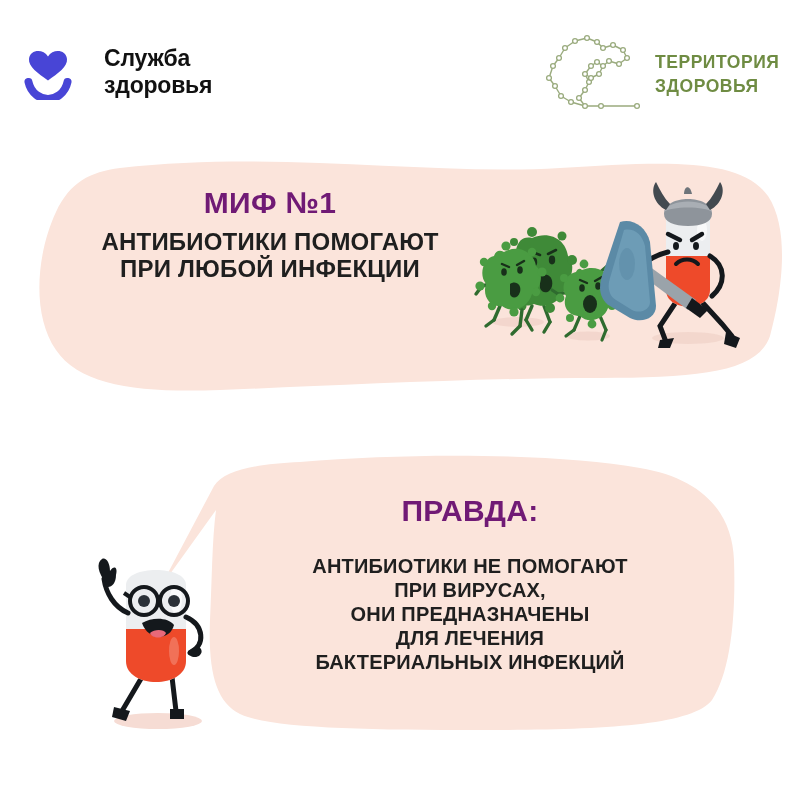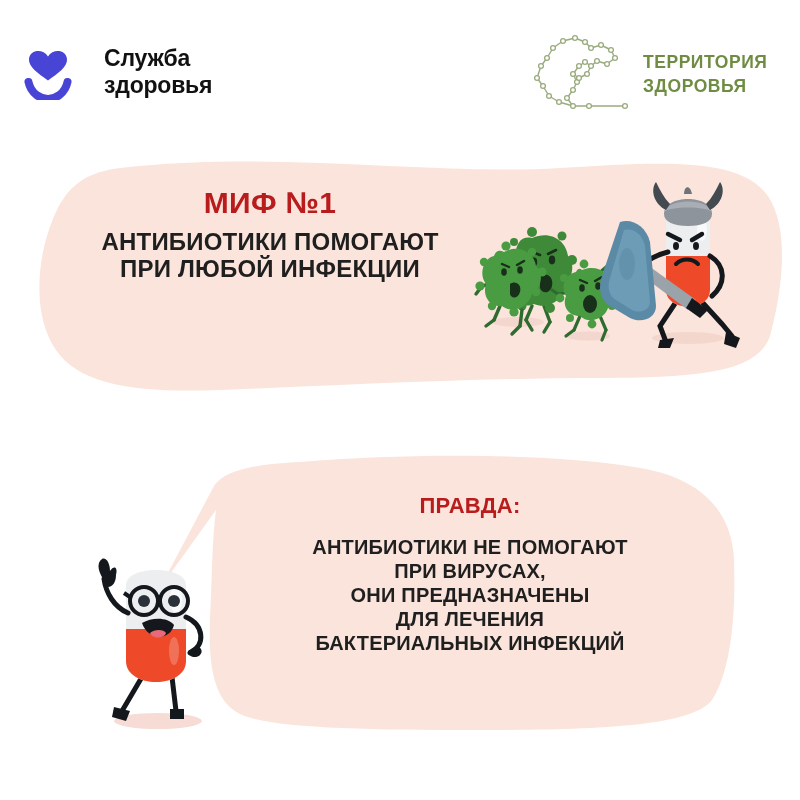--- a/index.html
+++ b/index.html
@@ -33,21 +33,21 @@
     font-weight: 700;
     line-height: 1.18;
     color: #111111;
     letter-spacing: -0.2px;
     white-space: pre-line;
   }
 
   
   #brand-right {
     position: absolute;
-    right: 22px;
+    right: 10px;
     top: 28px;
     display: flex;
     align-items: center;
     gap: 6px;
   }
   #brand-right .map { width: 108px; height: 92px; flex: 0 0 auto; }
   #brand-right .wordmark {
     font-size: 19px;
     font-weight: 700;
     line-height: 1.28;
@@ -60,38 +60,38 @@
   }
 
   
   .blob-svg { position: absolute; left: 0; top: 0; }
 
   
   .blob-text { position: absolute; text-align: center; }
   .headline {
     font-size: 30px;
     font-weight: 700;
-    color: #b91c1c;
+    color: #701a75;
     letter-spacing: 0.3px;
     margin: 0 0 6px 0;
     line-height: 1.12;
   }
   .body-lines {
     font-size: 24px;
     font-weight: 700;
     color: #1f1f1f;
     letter-spacing: 0.2px;
     line-height: 1.16;
     white-space: pre-line;
     margin: 8px;
   }
 
   #myth-text { left: 60px; top: 186px; width: 420px; }
   #truth-text { left: 240px; top: 494px; width: 460px; }
-  #truth-text .headline { font-size: 22px; margin-bottom: 16px; }
+  #truth-text .headline { font-size: 30px; margin-bottom: 26px; }
   #truth-text .body-lines { font-size: 20px; line-height: 1.2; }
 
   .art { position: absolute; }
 </style>
 </head>
 <body>
 
 <div id="poster">
 
   <div id="brand-left">

